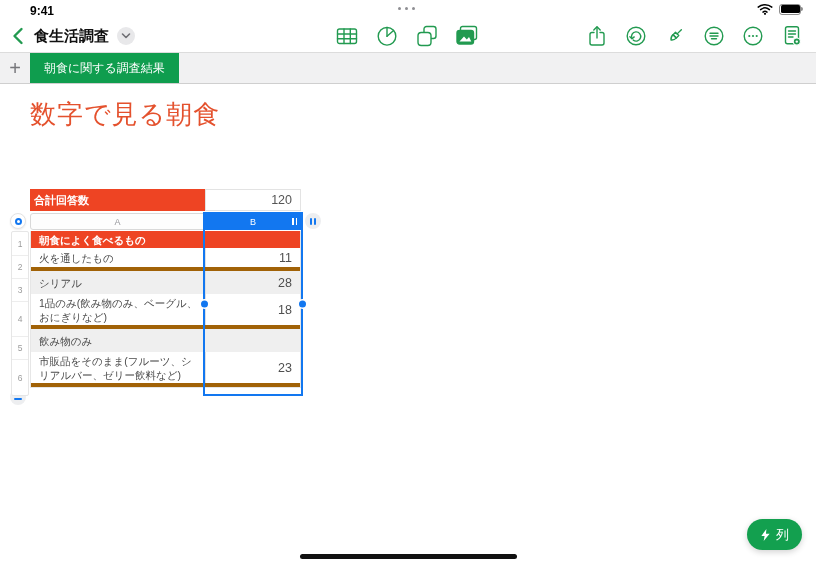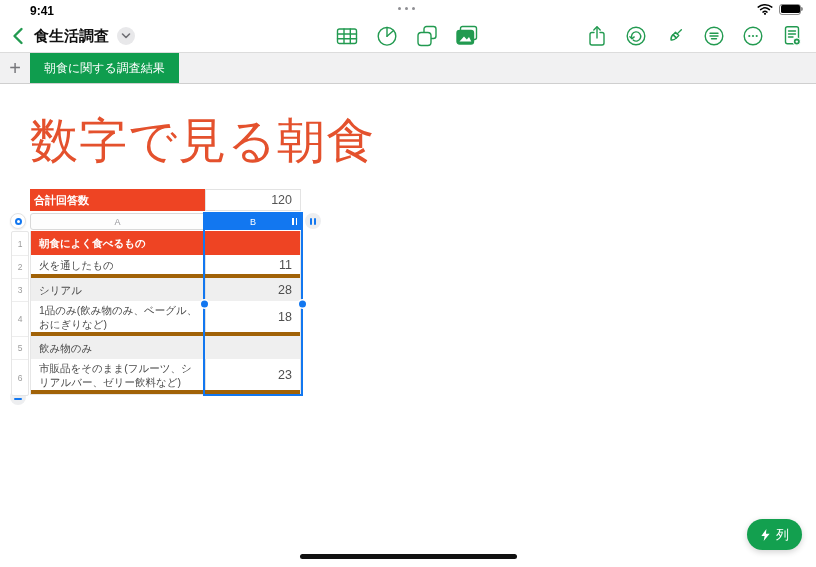--- a/index.html
+++ b/index.html
@@ -29,21 +29,21 @@
 
   
   .tabbar { position:absolute; left:0; top:52px; width:816px; height:32px; background:#f1f1f2;
             border-top:1px solid #dcdcdc; border-bottom:1px solid #cfcfcf; }
   .add-tab { position:absolute; left:0; top:0; width:30px; height:30px; display:flex; align-items:center; justify-content:center;
              font-size:20px; font-weight:300; color:#76767a; }
   .tab-active { position:absolute; left:30px; top:0; height:30px; padding:0 14px; background:#0f9d4e; color:#fff;
                 font-size:12px; display:flex; align-items:center; }
 
   
-  .sheet-title { position:absolute; left:30px; top:109px; font-size:48px; font-weight:300; color:#e4512d; letter-spacing:1px; }
+  .sheet-title { position:absolute; left:30px; top:97px; font-size:26px; font-weight:300; color:#e4512d; letter-spacing:1px; }
 
   
   .summary-table { position:absolute; left:30px; top:189px; width:271px; height:22px; display:flex; }
   .sum-label { width:175px; height:22px; background:#ee4423; color:#fff; font-weight:700; font-size:11px;
                display:flex; align-items:center; padding-left:4px; }
   .sum-value { width:96px; height:22px; background:#fff; border:1px solid #e3e3e3; color:#555; font-size:12.5px;
                display:flex; align-items:center; justify-content:flex-end; padding-right:8px; }
 
   
   .col-header { position:absolute; top:213px; height:17px; font-size:9px; display:flex; align-items:center; justify-content:center; }
@@ -71,21 +71,21 @@
   .t-row { display:flex; width:269px; }
   .cell-a { width:174px; padding:2px 4px 2px 8px; display:flex; align-items:center;
             font-size:10.5px; line-height:14px; color:#4a4a4a; }
   .cell-b { width:95px; padding:0 8px; display:flex; align-items:center; justify-content:flex-end;
             font-size:12.5px; color:#4f4f4f; border-left:1px solid #e0e0e0; }
   .t-row.alt { background:#efefef; }
   .t-row.plain { background:#fff; border-bottom:4px solid #a16207; }
   .t-row.header-row { background:#ee4423; }
   .t-row.header-row .cell-a { color:#fff; font-weight:700; }
   .t-row.header-row .cell-b { border-left:none; }
-  .h24{height:24px} .h23{height:23px} .h35{height:35px}
+  .h24{height:17px} .h23{height:23px} .h35{height:35px}
   .gh24{height:24px} .gh23{height:23px} .gh35{height:35px}
 
   
   .selection { position:absolute; left:203px; top:212px; width:100px; height:184px;
                border:2px solid #1277f0; pointer-events:none; }
   .sel-dot { position:absolute; top:50%; width:7px; height:7px; border-radius:50%; background:#1277f0;
              box-shadow:0 0 0 1.5px #fff; transform:translateY(-50%); pointer-events:auto; }
   .sel-dot.left { left:-4.5px; } .sel-dot.right { right:-4.5px; }
 
   

